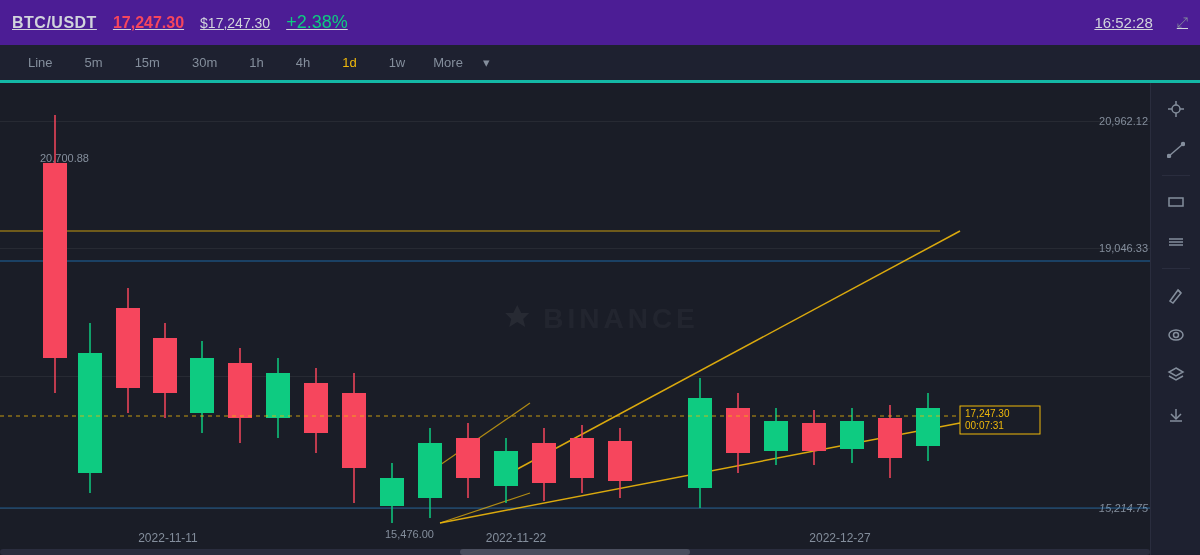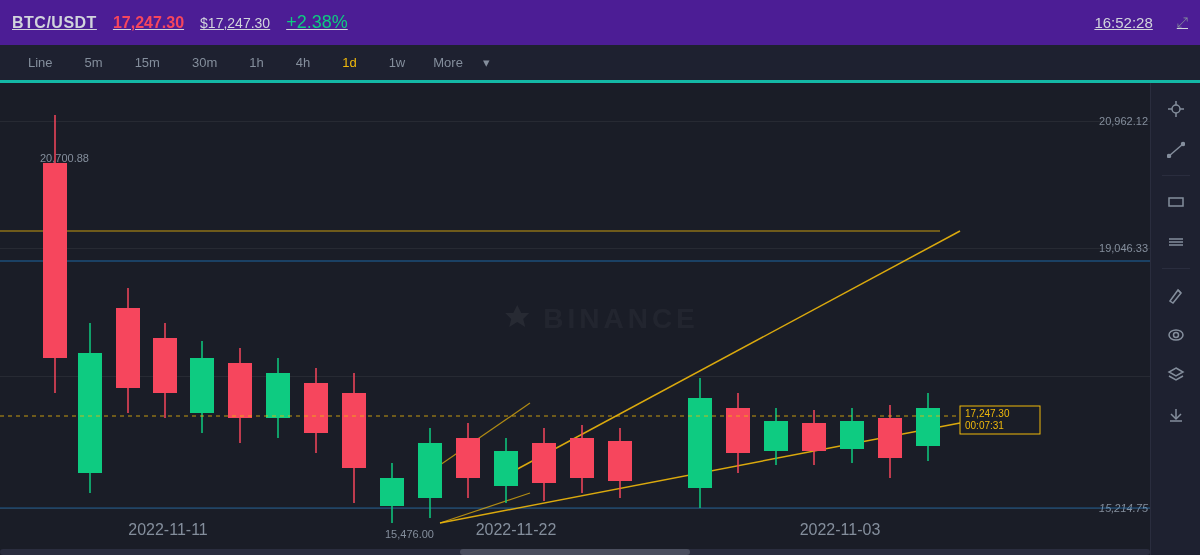--- a/index.html
+++ b/index.html
@@ -170,23 +170,23 @@
       letter-spacing: 4px;
       display: flex;
       align-items: center;
       gap: 10px;
       pointer-events: none;
     }
 
     
     .date-label {
       position: absolute;
-      bottom: 16px;
-      color: #848e9c;
-      font-size: 16px;
+      bottom: 10px;
+      color: #848e9c;
+      font-size: 12px;
       transform: translateX(-50%);
     }
 
     
     .scrollbar-area {
       position: absolute;
       bottom: 0;
       left: 0;
       right: 50px;
       height: 6px;
@@ -368,21 +368,21 @@
     <line x1="0" y1="333" x2="960" y2="333" stroke="#f0b90b" stroke-width="1" stroke-dasharray="4,4" opacity="0.8"></line>
 
     <rect x="960" y="323" width="80" height="28" fill="#1a1d27" stroke="#f0b90b" stroke-width="1"></rect>
     <text x="965" y="334" fill="#f0b90b" font-size="10" font-family="Arial">17,247.30</text>
     <text x="965" y="346" fill="#f0b90b" font-size="10" font-family="Arial">00:07:31</text>
 
   </svg>
 
   <div class="date-label" style="left: 14%;">2022-11-11</div>
   <div class="date-label" style="left: 43%;">2022-11-22</div>
-  <div class="date-label" style="left: 70%;">2022-11-03</div>
+  <div class="date-label" style="left: 70%;">2022-12-27</div>
 
   <div class="scrollbar-area">
     <div class="scrollbar-thumb"></div>
   </div>
 
   <div class="right-toolbar">
     <div class="toolbar-icon" title="Crosshair">
       <svg width="18" height="18" viewBox="0 0 18 18" fill="none" stroke="currentColor" stroke-width="1.5">
         <circle cx="9" cy="9" r="4"></circle>
         <line x1="9" y1="1" x2="9" y2="5"></line>

